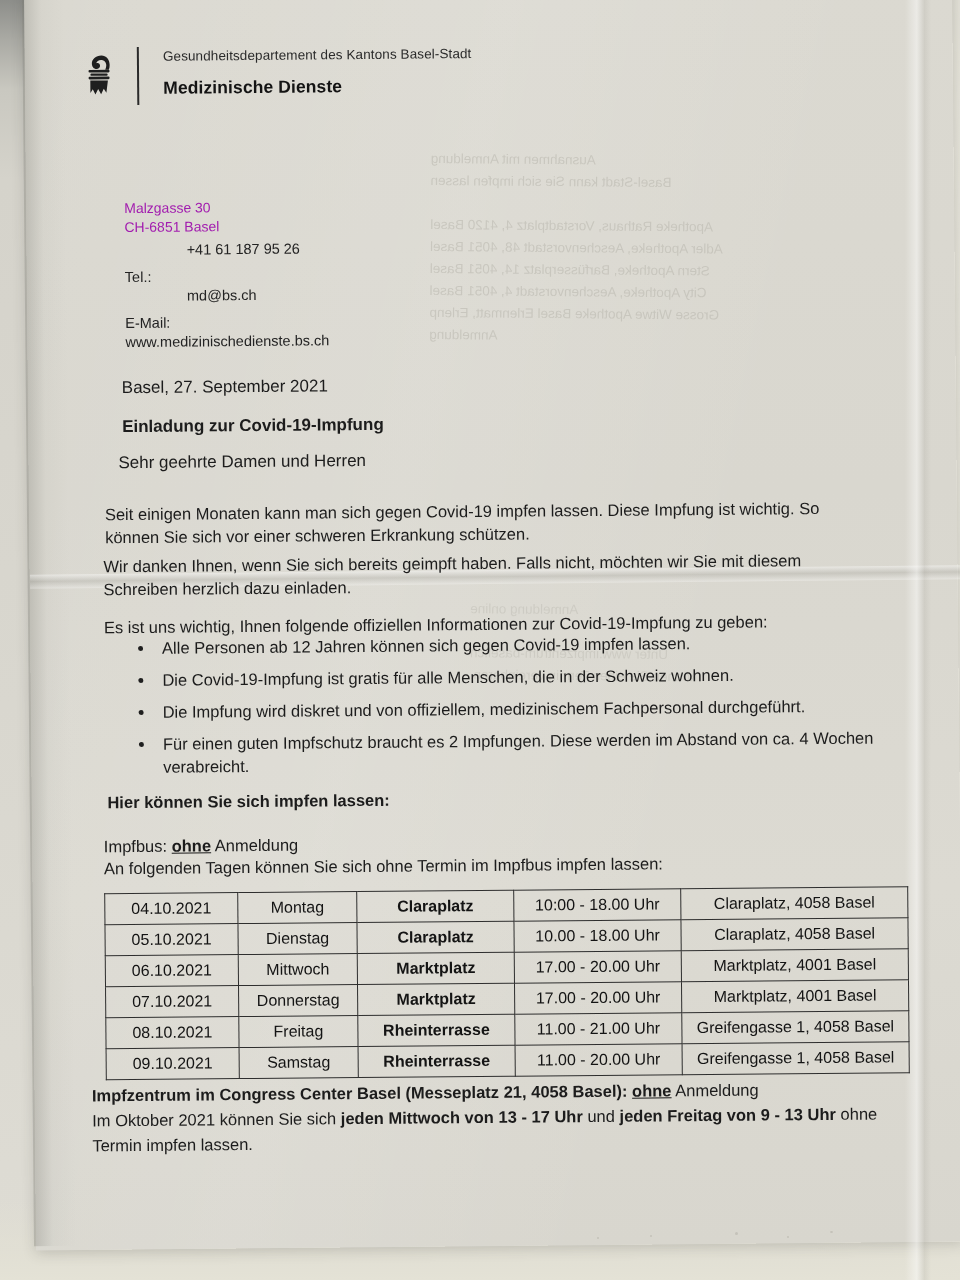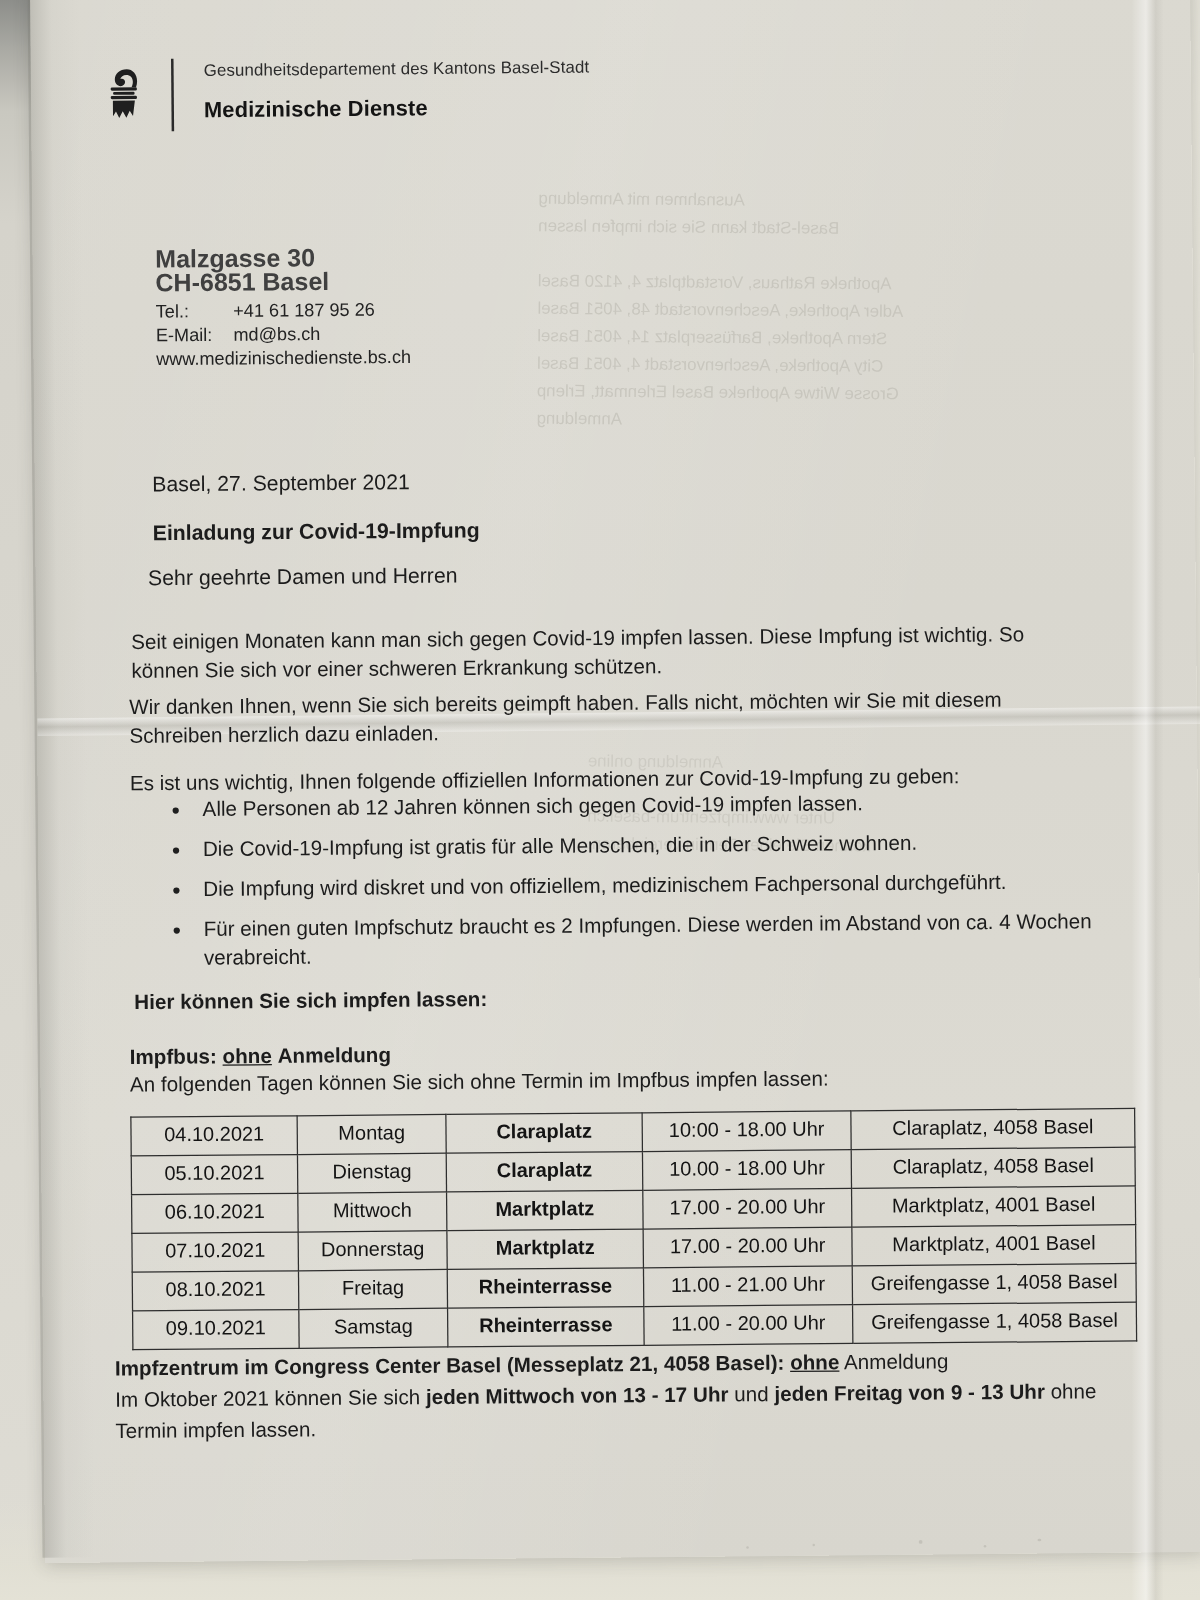--- a/index.html
+++ b/index.html
@@ -140,35 +140,34 @@
     margin-top: 14px;
     letter-spacing: .1px;
     white-space: nowrap;
   }
 
   
   .address {
     position: absolute;
     left: 128px;
     top: 196px;
-    font-size: 20px;
+    font-size: 14px;
     line-height: 19px;
-    color: #404040;
-    font-weight: bold;
+    color: #a21caf;
   }
   .contact {
     position: absolute;
     left: 128px;
     top: 238px;
     font-size: 14.5px;
     line-height: 19px;
     color: #232323;
   }
   .contact .row { display: flex; }
-  .contact .lbl { width: 62px; flex: none; }
+  .contact .lbl { width: 62px; flex: none; margin-top: 27px; }
 
   
   .date {
     position: absolute;
     left: 124px; top: 375px;
     font-size: 17px;
   }
   .subject {
     position: absolute;
     left: 124px; top: 414px;
@@ -225,21 +224,21 @@
   }
   .h-impfen { left: 106px; top: 790px; }
 
   .impfbus {
     position: absolute;
     left: 102px;
     top: 832px;
     font-size: 16.5px;
     line-height: 22px;
   }
-  .impfbus .b { font-weight: bold; }
+  .impfbus .b { font-weight: normal; }
   .impfbus .u { font-weight: bold; text-decoration: underline; }
 
   
   .sched {
     position: absolute;
     left: 102px;
     top: 890px;
     border-collapse: collapse;
     font-size: 16px;
     color: #141414;

